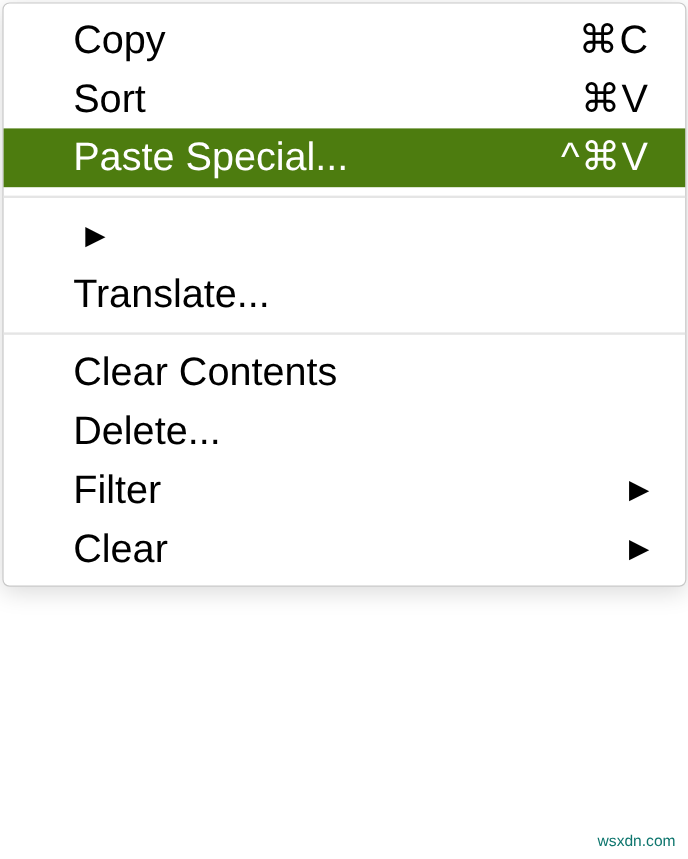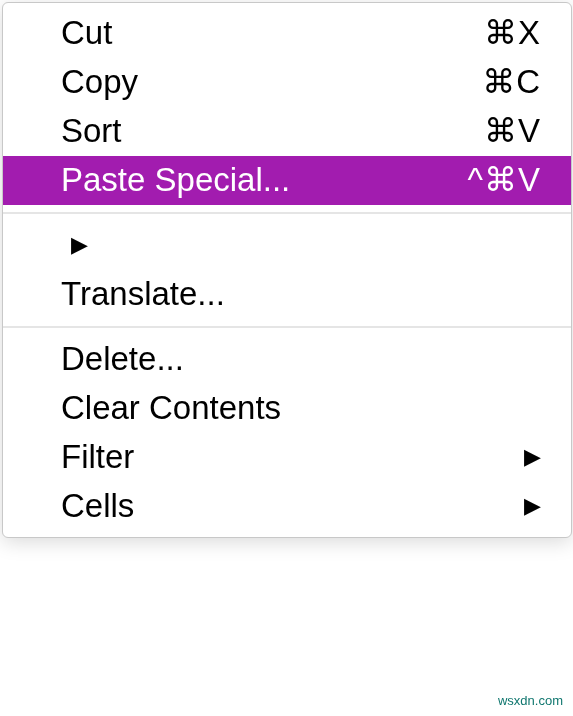--- a/index.html
+++ b/index.html
@@ -30,21 +30,21 @@
       align-items: center;
       justify-content: space-between;
       padding: 6px 30px 6px 58px;
       font-size: 33px;
       color: #000;
       cursor: default;
       line-height: 1.4;
       height: 49px;
     }
     .menu-item.highlighted {
-      background: #a21caf;
+      background: #4d7c0f;
       color: #ffffff;
     }
     .menu-item-label {
       flex: 1;
       text-align: left;
       white-space: nowrap;
     }
     .menu-item-shortcut {
       font-size: 33px;
       text-align: right;
@@ -71,24 +71,20 @@
       color: #0f766e;
       font-family: Arial, sans-serif;
     }
   </style>
 </head>
 <body>
 
 <div class="context-menu">
 
   <div class="menu-item">
-    <span class="menu-item-label">Cut</span>
-    <span class="menu-item-shortcut">⌘X</span>
-  </div>
-  <div class="menu-item">
     <span class="menu-item-label">Copy</span>
     <span class="menu-item-shortcut">⌘C</span>
   </div>
   <div class="menu-item">
     <span class="menu-item-label">Sort</span>
     <span class="menu-item-shortcut">⌘V</span>
   </div>
   <div class="menu-item highlighted">
     <span class="menu-item-label">Paste Special...</span>
     <span class="menu-item-shortcut">^⌘V</span>
@@ -99,29 +95,29 @@
   <div class="menu-item">
     <span class="menu-item-arrow">▶</span>
   </div>
   <div class="menu-item">
     <span class="menu-item-label">Translate...</span>
   </div>
 
   <div class="menu-separator"></div>
 
   <div class="menu-item">
-    <span class="menu-item-label">Delete...</span>
+    <span class="menu-item-label">Clear Contents</span>
   </div>
   <div class="menu-item">
-    <span class="menu-item-label">Clear Contents</span>
+    <span class="menu-item-label">Delete...</span>
   </div>
   <div class="menu-item">
     <span class="menu-item-label">Filter</span>
     <span class="menu-item-arrow">▶</span>
   </div>
   <div class="menu-item">
-    <span class="menu-item-label">Cells</span>
+    <span class="menu-item-label">Clear</span>
     <span class="menu-item-arrow">▶</span>
   </div>
 
 </div>
 
 <div class="watermark">wsxdn.com</div>
 
 </body></html>

